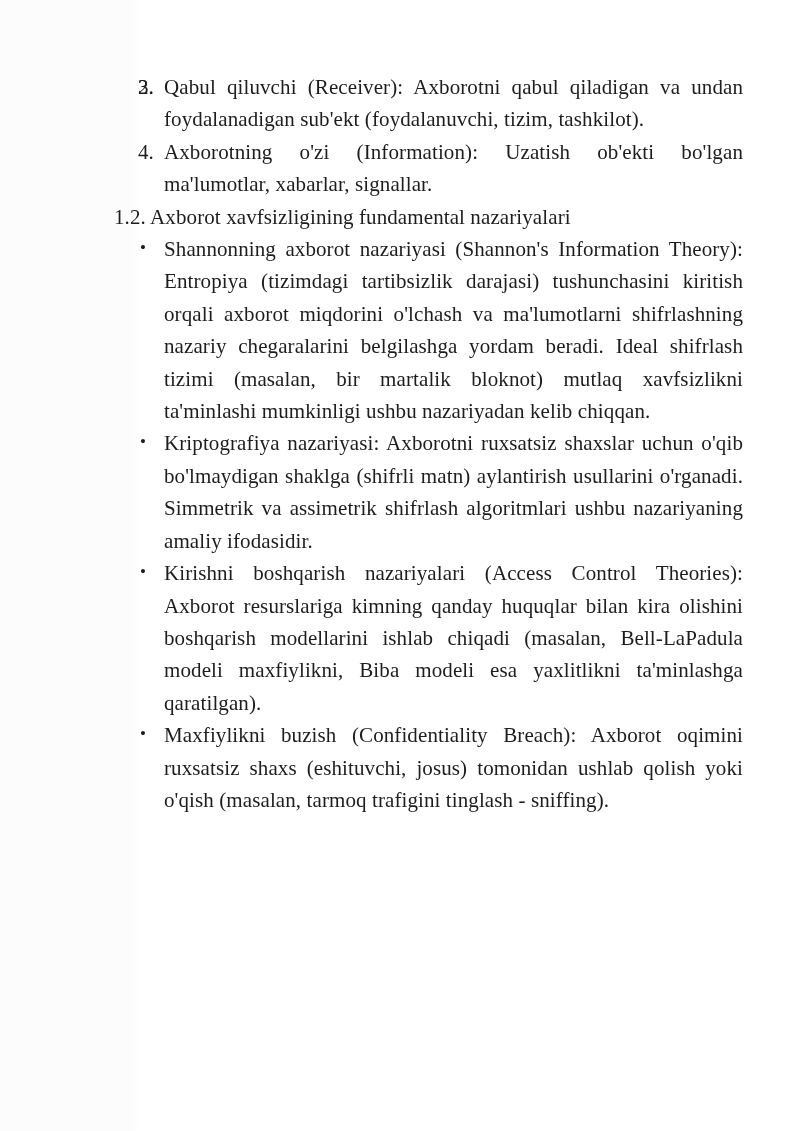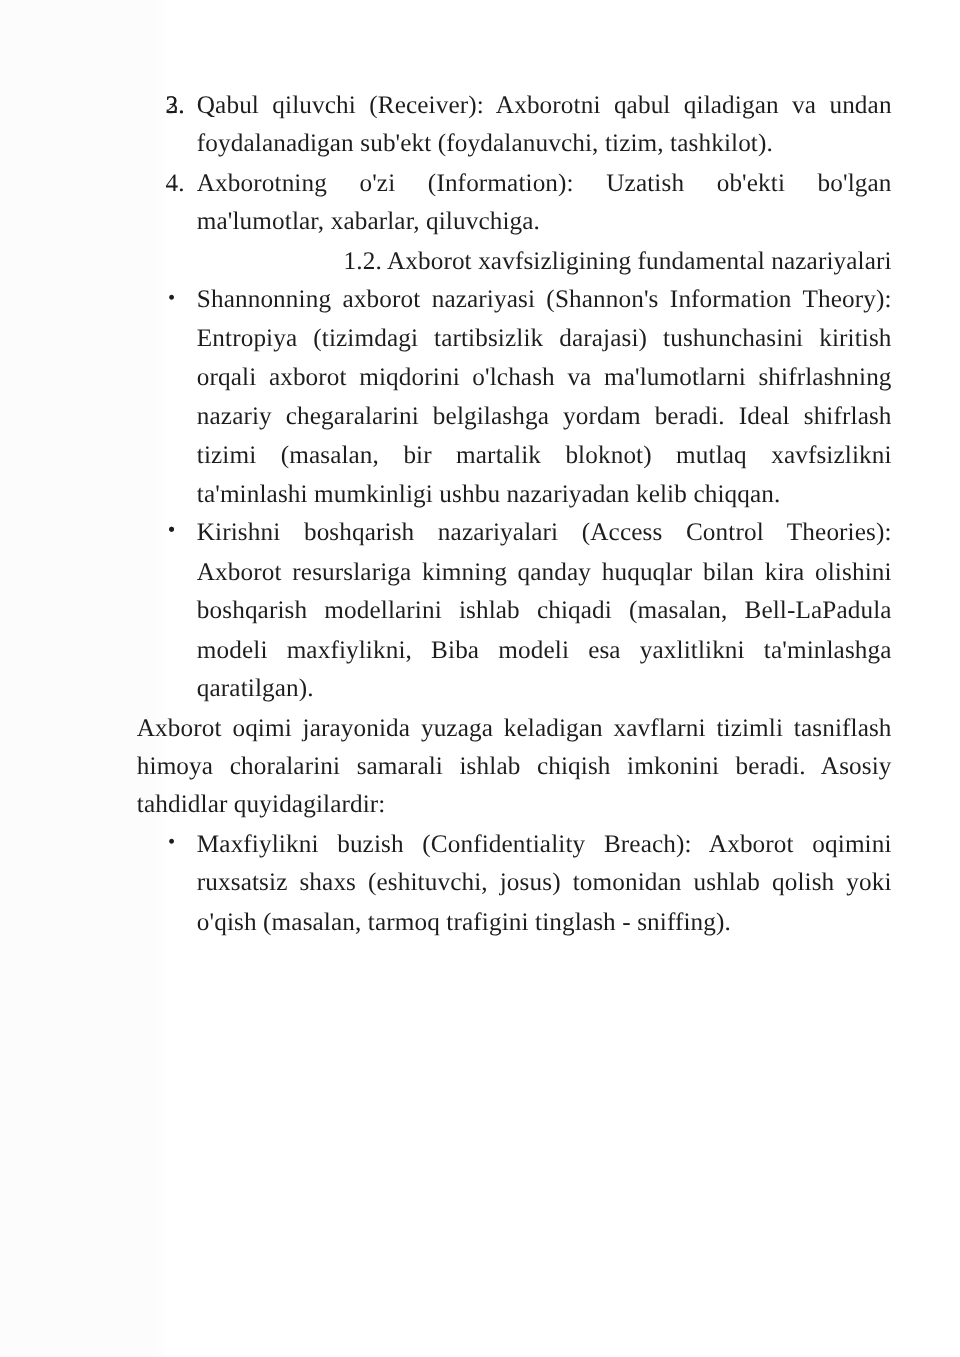--- a/index.html
+++ b/index.html
@@ -31,21 +31,21 @@
     font-size: 21px;
     line-height: 32.4px;
     letter-spacing: 0.1px;
   }
 
   .para {
     text-align: justify;
   }
 
   .heading {
-    text-align: right;
+    text-align: left;
   }
 
   .li {
     position: relative;
     padding-left: 50px;
     text-align: justify;
   }
 
   .li .marker {
     position: absolute;
@@ -66,38 +66,37 @@
 <div class="page">
   <div class="content">
 
     <div class="li">
       <span class="marker">2.</span>
     </div>
     <div class="li">
       <span class="marker">3.</span><span>Qabul qiluvchi (Receiver): Axborotni qabul qiladigan va undan foydalanadigan sub'ekt (foydalanuvchi, tizim, tashkilot).</span>
     </div>
     <div class="li">
-      <span class="marker">4.</span><span>Axborotning o'zi (Information): Uzatish ob'ekti bo'lgan ma'lumotlar, xabarlar, qiluvchiga.</span>
+      <span class="marker">4.</span><span>Axborotning o'zi (Information): Uzatish ob'ekti bo'lgan ma'lumotlar, xabarlar, signallar.</span>
     </div>
 
 
     <div class="heading">1.2. Axborot xavfsizligining fundamental nazariyalari</div>
 
 
     <div class="li">
       <span class="bullet">•</span><span>Shannonning axborot nazariyasi (Shannon's Information Theory): Entropiya (tizimdagi tartibsizlik darajasi) tushunchasini kiritish orqali axborot miqdorini o'lchash va ma'lumotlarni shifrlashning nazariy chegaralarini belgilashga yordam beradi. Ideal shifrlash tizimi (masalan, bir martalik bloknot) mutlaq xavfsizlikni ta'minlashi mumkinligi ushbu nazariyadan kelib chiqqan.</span>
     </div>
     <div class="li">
-      <span class="bullet">•</span>
+      <span class="bullet">•</span><span>Kriptografiya nazariyasi: Axborotni ruxsatsiz shaxslar uchun o'qib bo'lmaydigan shaklga (shifrli matn) aylantirish usullarini o'rganadi. Simmetrik va assimetrik shifrlash algoritmlari ushbu nazariyaning amaliy ifodasidir.</span>
     </div>
     <div class="li">
       <span class="bullet">•</span><span>Kirishni boshqarish nazariyalari (Access Control Theories): Axborot resurslariga kimning qanday huquqlar bilan kira olishini boshqarish modellarini ishlab chiqadi (masalan, Bell-LaPadula modeli maxfiylikni, Biba modeli esa yaxlitlikni ta'minlashga qaratilgan).</span>
     </div>
 
 
-    <div class="para">Axborot oqimi jarayonida yuzaga keladigan xavflarni tizimli tasniflash himoya choralarini samarali ishlab chiqish imkonini beradi. Asosiy tahdidlar quyidagilardir:</div>
 
     <div class="li">
       <span class="bullet">•</span><span>Maxfiylikni buzish (Confidentiality Breach): Axborot oqimini ruxsatsiz shaxs (eshituvchi, josus) tomonidan ushlab qolish yoki o'qish (masalan, tarmoq trafigini tinglash - sniffing).</span>
     </div>
 
   </div>
 </div>
 
 </body></html>

